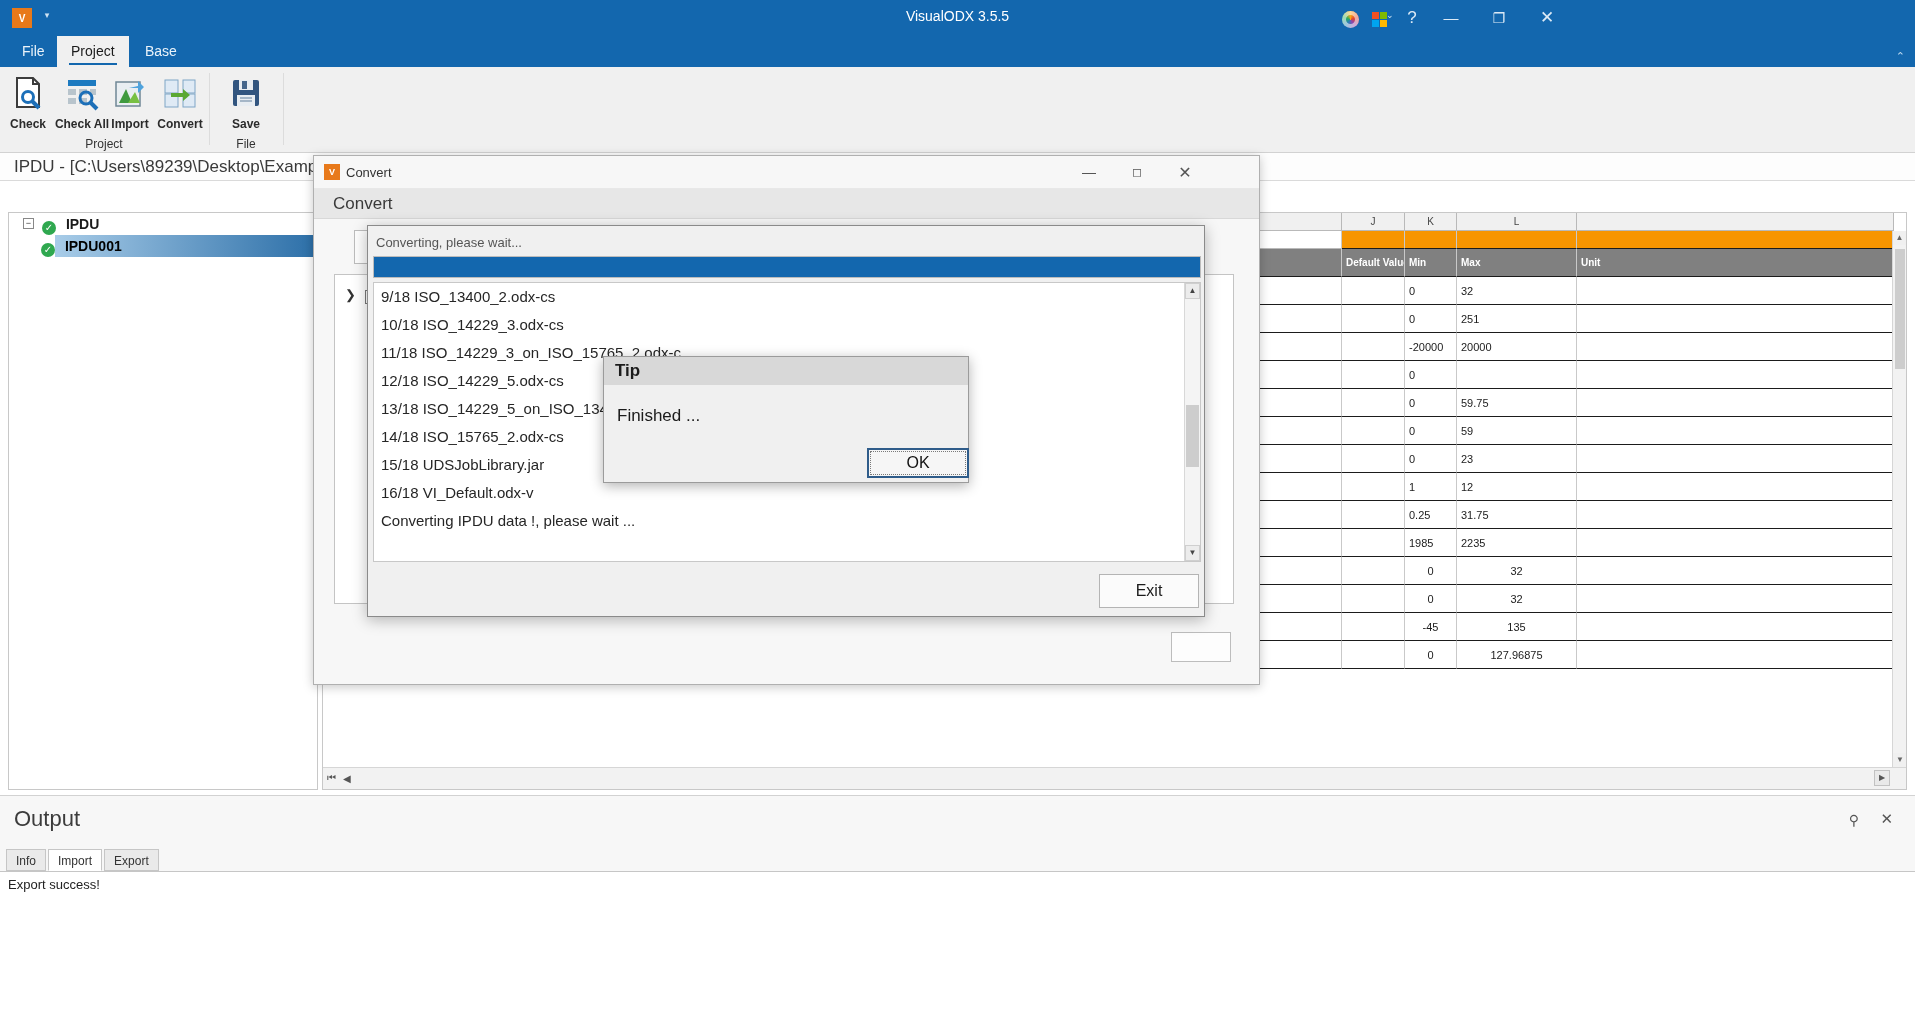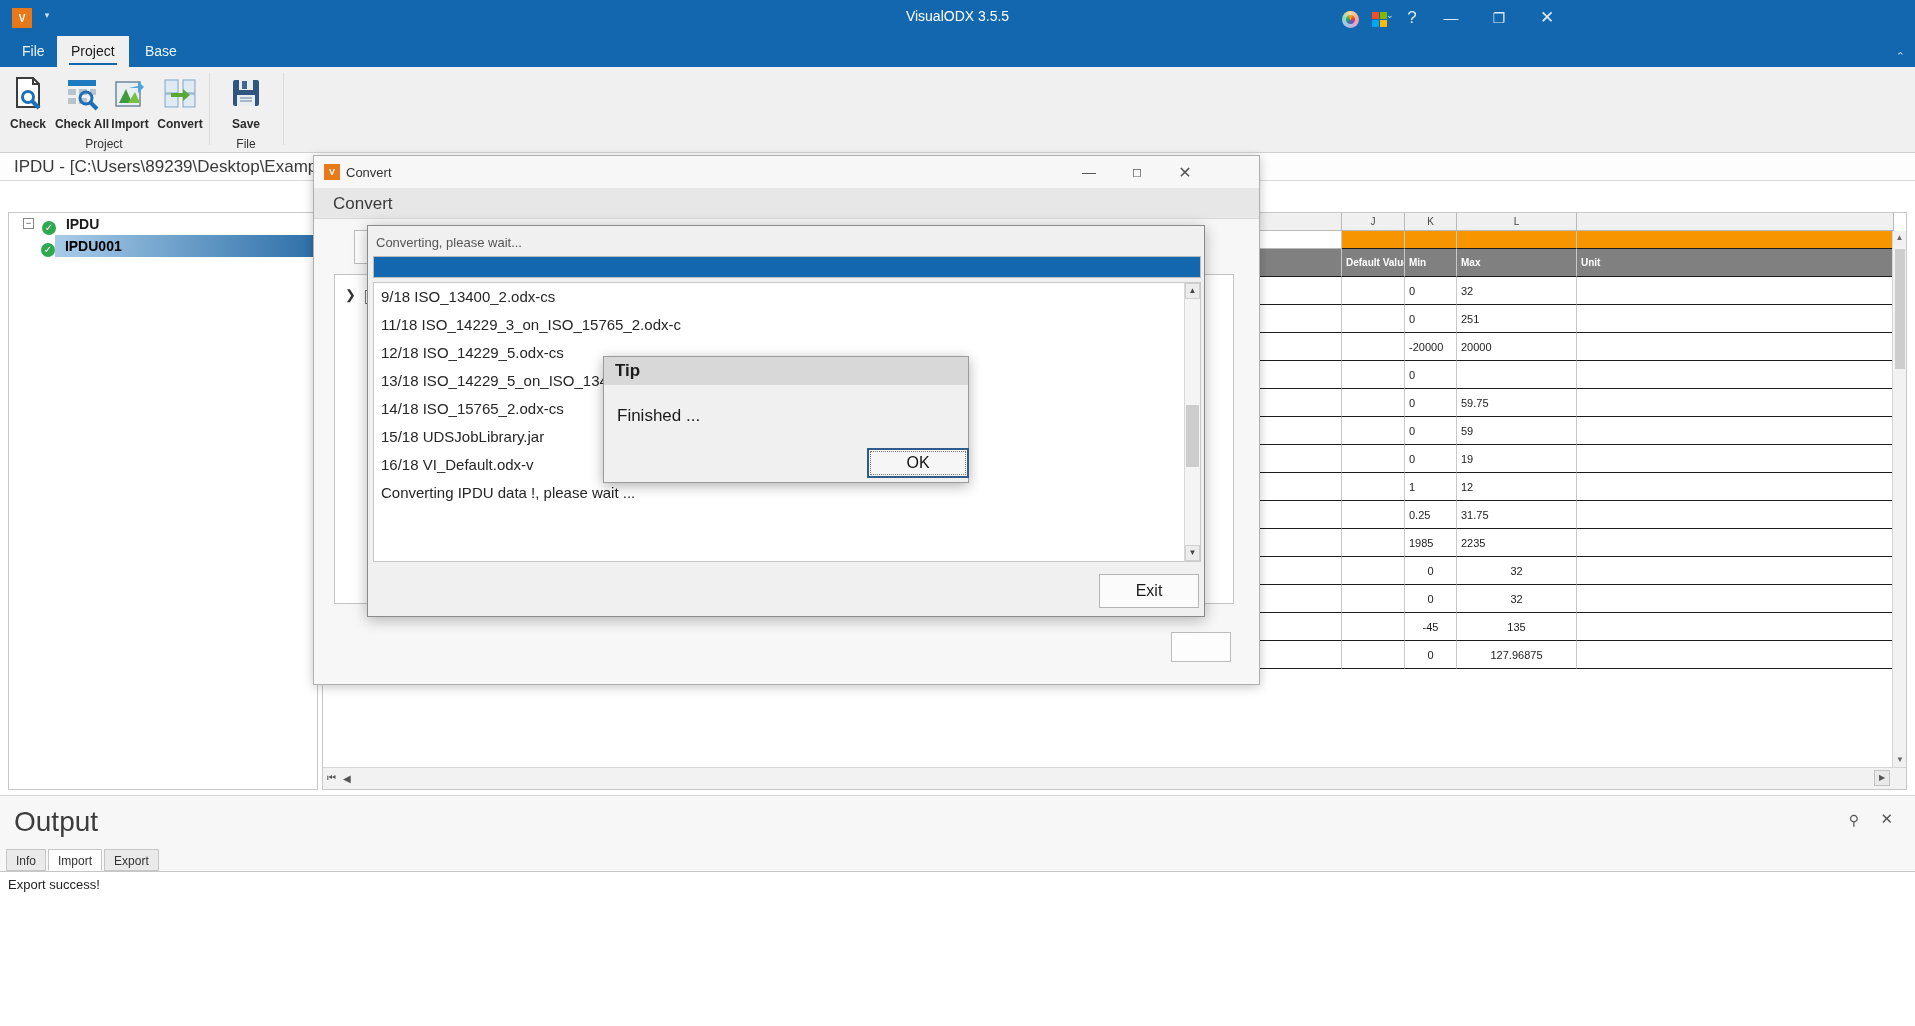--- a/index.html
+++ b/index.html
@@ -103,21 +103,21 @@
   #sheet-hthumb { position:absolute; right:16px; bottom:3px; width:16px; height:16px;
      background:#e9e9e9; border:1px solid #c2c2c2; font-size:8px; text-align:center; line-height:14px; color:#555; }
 
   
   .detail-box { position:absolute; background:#ffffff; border:1px solid #b6b6b6; }
   #detail-focus { border:2px solid #1367ae; }
 
   
   #output-panel { position:absolute; left:0; top:795px; width:1915px; height:231px;
      background:#f7f7f7; border-top:1px solid #d2d2d2; }
-  #output-title { position:absolute; left:14px; top:10px; font-size:28px; color:#3c3c3c; }
+  #output-title { position:absolute; left:14px; top:10px; font-size:22px; color:#3c3c3c; }
   #output-pin { position:absolute; right:56px; top:16px; font-size:14px; color:#555; }
   #output-close { position:absolute; right:22px; top:14px; font-size:15px; color:#555; }
   #output-tabs { position:absolute; left:6px; top:53px; height:22px; display:flex; }
   .otab { height:22px; line-height:22px; padding:0 9px; font-size:12px; border:1px solid #c6c6c6;
      background:#eaeaea; color:#333; margin-right:2px; }
   .otab.active { background:#ffffff; border-bottom-color:#ffffff; }
   #output-body { position:absolute; left:0; top:75px; right:0; bottom:0; background:#ffffff;
      border-top:1px solid #c6c6c6; }
   #output-text { position:absolute; left:8px; top:5px; font-size:13px; color:#222; }
 
@@ -415,21 +415,21 @@
       <div class="gcell" style="left:995px; width:63px;"></div>
       <div class="gcell" style="left:1058px; width:52px;">0</div>
       <div class="gcell" style="left:1110px; width:120px;">59</div>
       <div class="gcell" style="left:1230px; width:317px;"></div>
     </div>
     <div class="grow">
       <div class="gcell" style="left:0; width:40px;"></div>
       <div class="gcell" style="left:40px; width:955px;"></div>
       <div class="gcell" style="left:995px; width:63px;"></div>
       <div class="gcell" style="left:1058px; width:52px;">0</div>
-      <div class="gcell" style="left:1110px; width:120px;">19</div>
+      <div class="gcell" style="left:1110px; width:120px;">23</div>
       <div class="gcell" style="left:1230px; width:317px;"></div>
     </div>
     <div class="grow">
       <div class="gcell" style="left:0; width:40px;"></div>
       <div class="gcell" style="left:40px; width:955px;"></div>
       <div class="gcell" style="left:995px; width:63px;"></div>
       <div class="gcell" style="left:1058px; width:52px;">1</div>
       <div class="gcell" style="left:1110px; width:120px;">12</div>
       <div class="gcell" style="left:1230px; width:317px;"></div>
     </div>
@@ -534,20 +534,21 @@
   <div id="cd-footer-btn"></div>
 </div>
 
 <div id="prog-dlg">
   <div id="prog-label">Converting, please wait...</div>
   <div id="prog-bar-outer">
     <div id="prog-bar-fill" style="width: 100%;"></div>
   </div>
   <div id="prog-list">
     <div class="plog">9/18 ISO_13400_2.odx-cs</div>
+    <div class="plog">10/18 ISO_14229_3.odx-cs</div>
     <div class="plog">11/18 ISO_14229_3_on_ISO_15765_2.odx-c</div>
     <div class="plog">12/18 ISO_14229_5.odx-cs</div>
     <div class="plog">13/18 ISO_14229_5_on_ISO_13400</div>
     <div class="plog">14/18 ISO_15765_2.odx-cs</div>
     <div class="plog">15/18 UDSJobLibrary.jar</div>
     <div class="plog">16/18 VI_Default.odx-v</div>
     <div class="plog">Converting  IPDU data !, please wait ...</div>
 
     <div id="plog-scroll">
       <div id="plog-up">▲</div>

